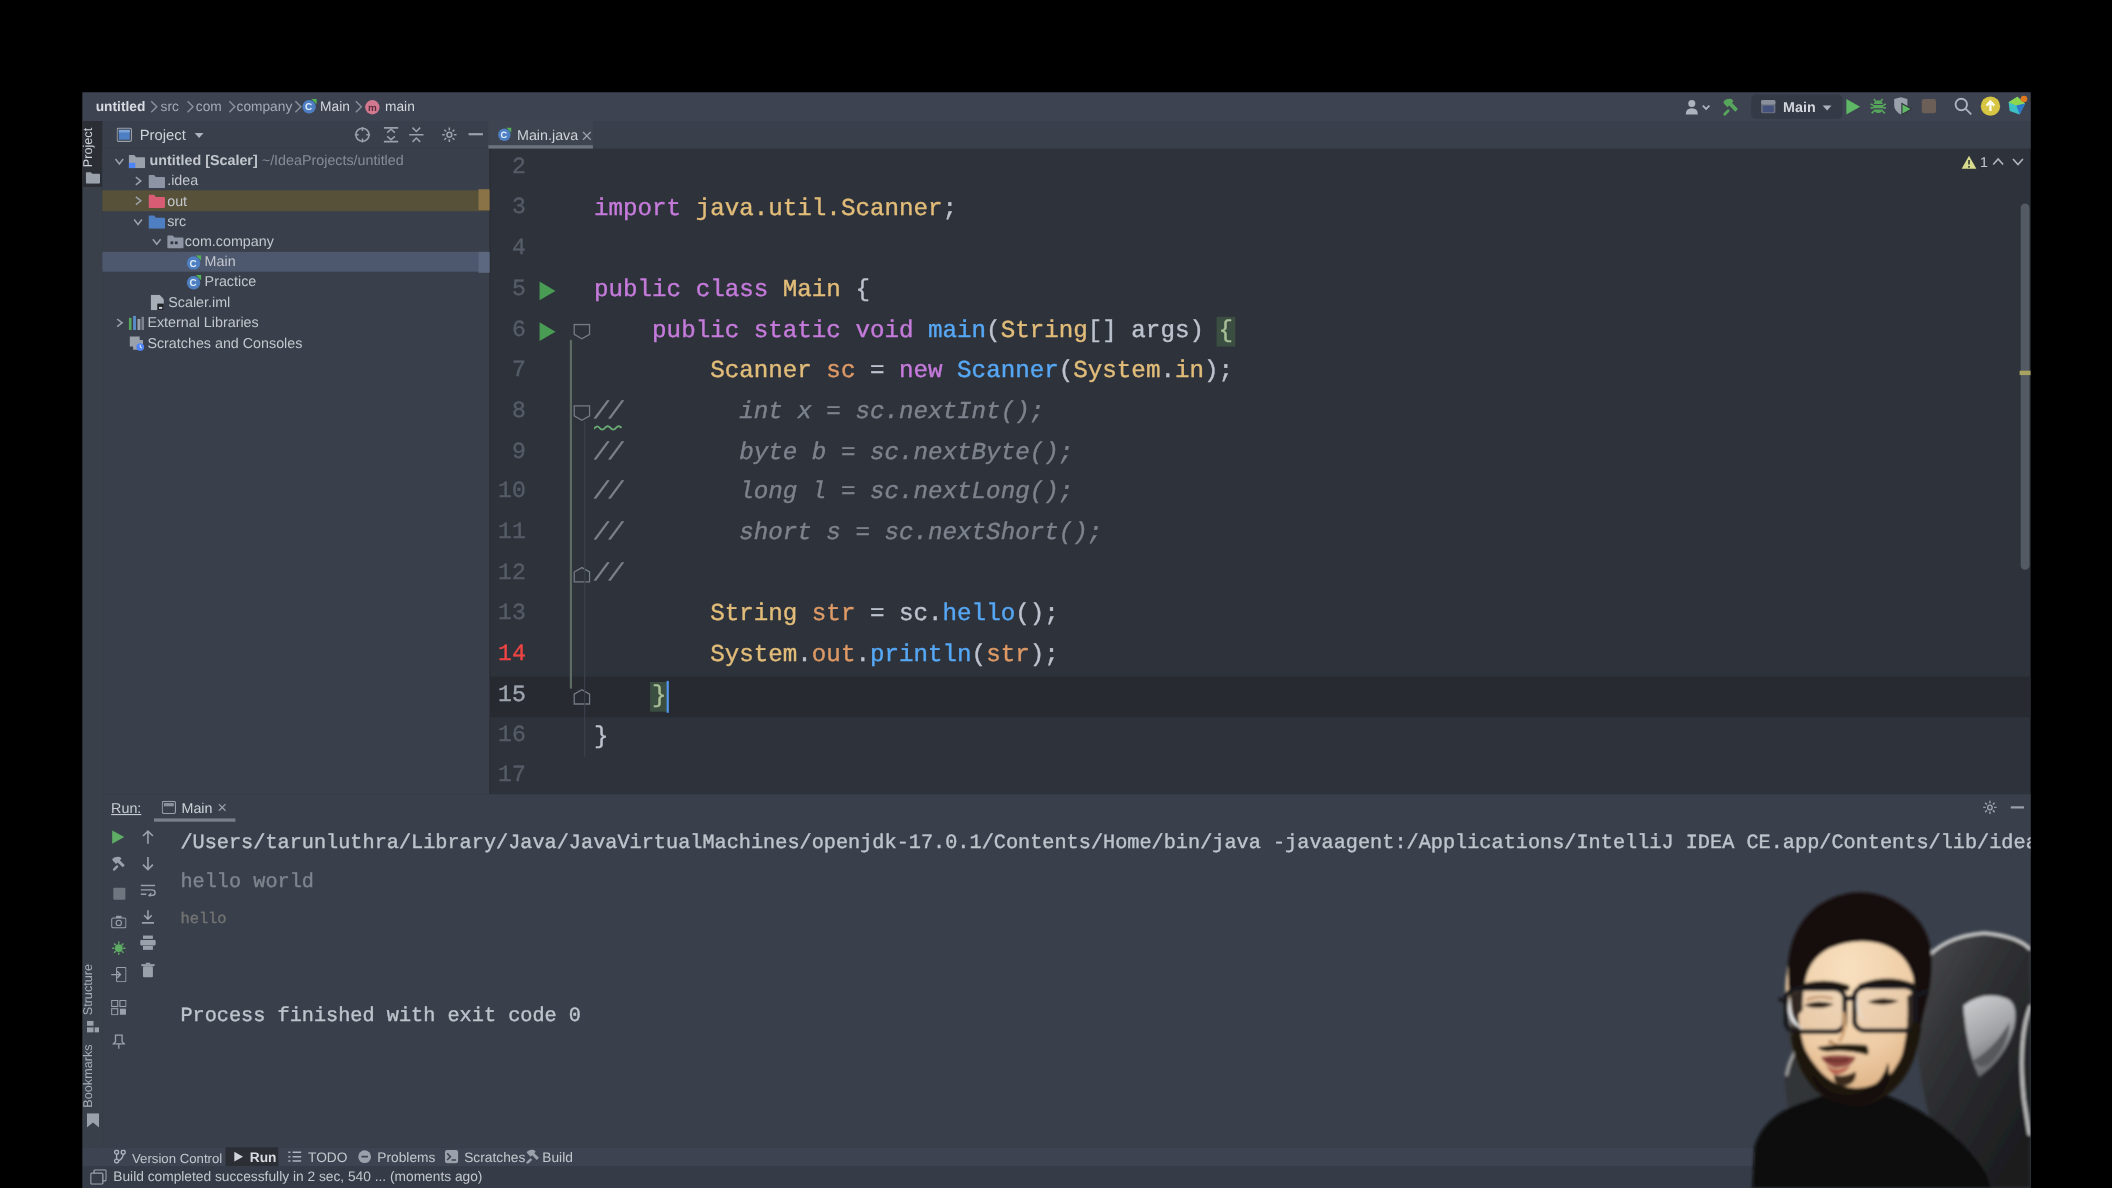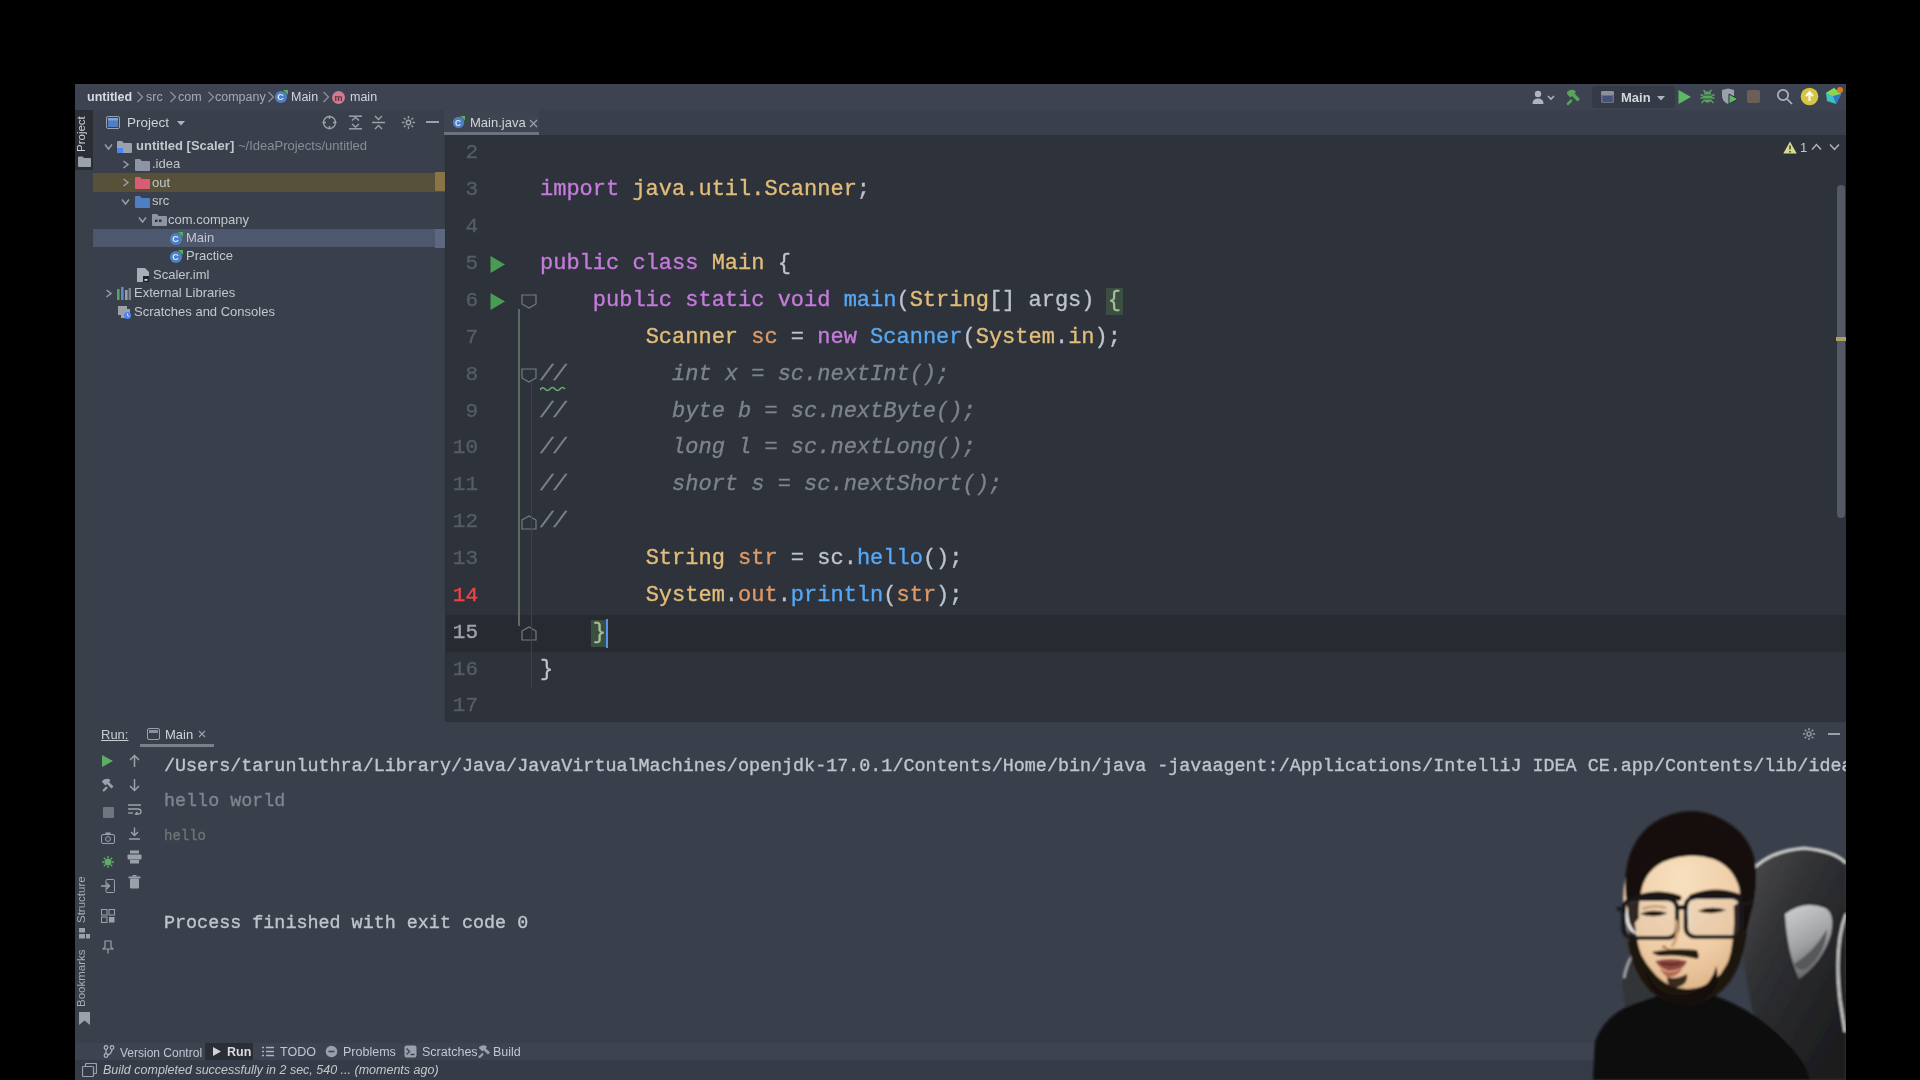--- a/index.html
+++ b/index.html
@@ -402,21 +402,21 @@
 <div class="abs" style="left:422px;top:1045px;font-size:12.5px;color:#c3c7cd;">Scratches</div>
 <svg class="abs" style="left:477px;top:1044px;" width="14" height="14" viewBox="0 0 14 14">
     <path d="M2 3 Q5 0.5 8.5 1.5 L10 3 L8.7 4.3 L13 8.6 L11 10.6 L6.7 6.3 L5.4 7.6 L2.5 4.7 Q1.7 3.8 2 3 Z" fill="#9aa1ab"></path>
     <rect x="1" y="10.5" width="6" height="2.2" rx="1" fill="#9aa1ab" transform="rotate(-45 4 11.6)"></rect>
   </svg>
 <div class="abs" style="left:493px;top:1045px;font-size:12.5px;color:#c3c7cd;">Build</div>
 <svg class="abs" style="left:82px;top:1063px;" width="15" height="14" viewBox="0 0 15 14">
     <rect x="3.5" y="0.5" width="11" height="10" rx="1" stroke="#9aa1ab" stroke-width="1.2" fill="none"></rect>
     <rect x="0.5" y="3.5" width="11" height="10" rx="1" fill="#363c47" stroke="#9aa1ab" stroke-width="1.2"></rect>
   </svg>
-<div class="abs" style="left:103px;top:1063px;font-size:12.5px;color:#c3c7cd;font-style:italic;">Build completed successfully in 2 sec, 540 ... (moments ago)</div>
+<div class="abs" style="left:103px;top:1063px;font-size:12.5px;color:#c3c7cd;">Build completed successfully in 2 sec, 540 ... (moments ago)</div>
 <svg class="abs" style="left:1580px;top:790px;" width="266" height="290" viewBox="1580 790 266 290">
 <defs>
 <filter id="soft" x="-10%" y="-10%" width="120%" height="120%">
         <feGaussianBlur stdDeviation="1.3"></feGaussianBlur>
       </filter>
 <linearGradient id="chairg" x1="0" y1="0" x2="0.8" y2="1">
         <stop offset="0" stop-color="#4e4f52"></stop>
         <stop offset="0.4" stop-color="#303134"></stop>
         <stop offset="1" stop-color="#1a1b1d"></stop>
       </linearGradient>

